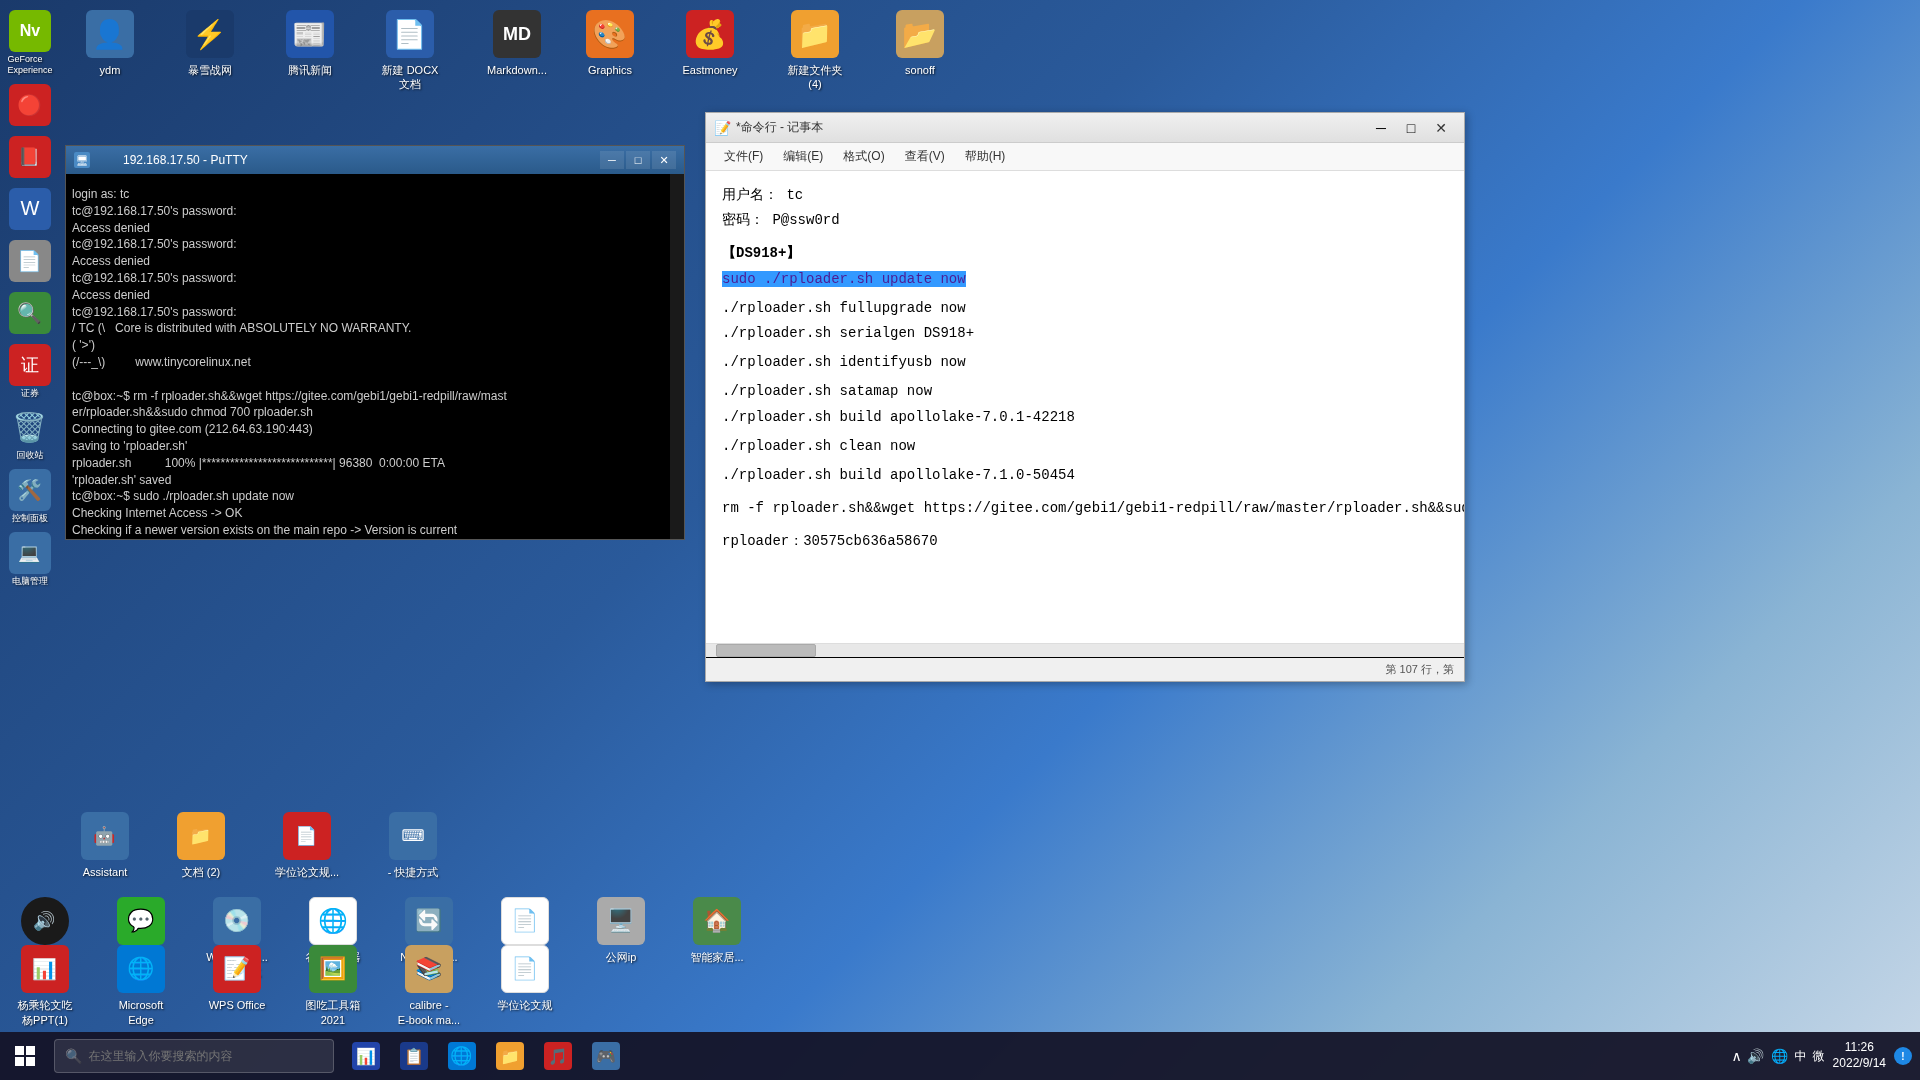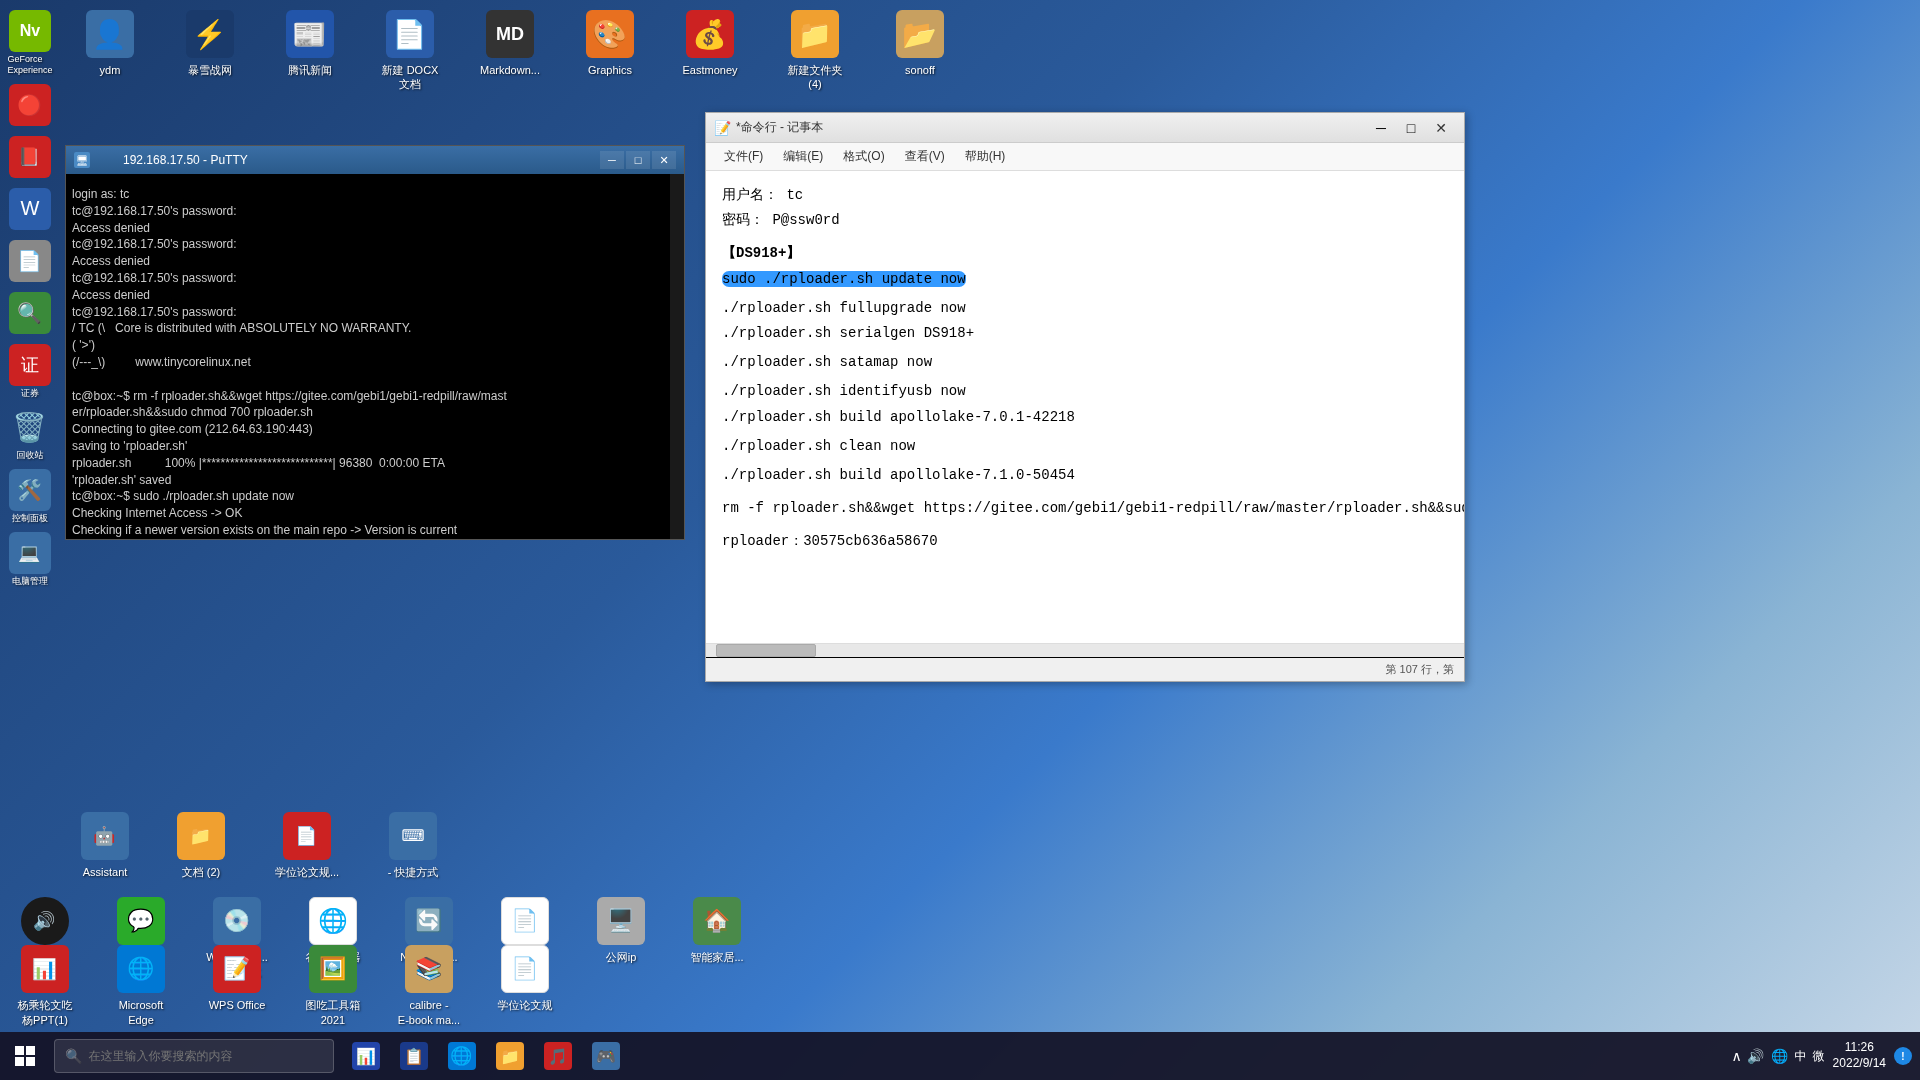--- a/index.html
+++ b/index.html
@@ -366,23 +366,22 @@
       position: relative;
     }
 
     .notepad-line {
       display: block;
       white-space: nowrap;
     }
 
     .notepad-highlighted {
       background: #3399ff;
-      color: #000000;
+      color: #4c1d95;
       display: inline;
-      border-radius: 7px;
     }
 
     .notepad-section-title {
       font-weight: bold;
     }
 
     .notepad-statusbar {
       height: 24px;
       background: #f0f0f0;
       border-top: 1px solid #000000;
@@ -460,21 +459,21 @@
       <div class="icon-label">暴雪战网</div>
     </div>
     <div class="desktop-icon" style="position:relative; top:0; left:0;">
       <div class="icon-img" style="background:#2255aa; color:white;">📰</div>
       <div class="icon-label">腾讯新闻</div>
     </div>
     <div class="desktop-icon" style="position:relative; top:0; left:0;">
       <div class="icon-img" style="background:#2b5daa; color:white;">📄</div>
       <div class="icon-label">新建 DOCX<br>文档</div>
     </div>
-    <div class="desktop-icon" style="position:relative; top:0; left:0;text-align:center;">
+    <div class="desktop-icon" style="position:relative; top:0; left:7px;text-align:center;">
       <div class="icon-img" style="background:#333; color:white; font-weight:bold; font-size:18px;">MD</div>
       <div class="icon-label">Markdown...</div>
     </div>
     <div class="desktop-icon" style="position:relative; top:0; left:0;">
       <div class="icon-img" style="background:#e87020; color:white;">🎨</div>
       <div class="icon-label">Graphics</div>
     </div>
     <div class="desktop-icon" style="position:relative; top:0; left:0;">
       <div class="icon-img" style="background:#cc2222; color:white;">💰</div>
       <div class="icon-label">Eastmoney</div>
@@ -675,22 +674,22 @@
         <span>P@ssw0rd</span>
       </span>
       <span class="notepad-line" style="margin-top:8px; display:block;">
         <span class="notepad-section-title">【DS918+】</span>
       </span>
       <span class="notepad-line">
         <span class="notepad-highlighted">sudo ./rploader.sh update now</span>
       </span>
       <span class="notepad-line" style="margin-top:4px; display:block;">./rploader.sh fullupgrade now</span>
       <span class="notepad-line">./rploader.sh serialgen DS918+</span>
+      <span class="notepad-line" style="margin-top:4px; display:block;">./rploader.sh identifyusb now</span>
       <span class="notepad-line" style="margin-top:4px; display:block;">./rploader.sh satamap now</span>
-      <span class="notepad-line" style="margin-top:4px; display:block;">./rploader.sh identifyusb now</span>
       <span class="notepad-line">./rploader.sh build apollolake-7.0.1-42218</span>
       <span class="notepad-line" style="margin-top:4px; display:block;">./rploader.sh clean now</span>
       <span class="notepad-line" style="margin-top:4px; display:block;">./rploader.sh build apollolake-7.1.0-50454</span>
       <span class="notepad-line" style="margin-top:8px; display:block;">rm -f rploader.sh&amp;&amp;wget https://gitee.com/gebi1/gebi1-redpill/raw/master/rploader.sh&amp;&amp;sudo chmo</span>
       <span class="notepad-line" style="margin-top:8px; display:block;">rploader：30575cb636a58670</span>
     </div>
     <div class="notepad-scrollbar-h">
       <div class="scrollbar-track">
         <div class="scrollbar-thumb"></div>
       </div>

